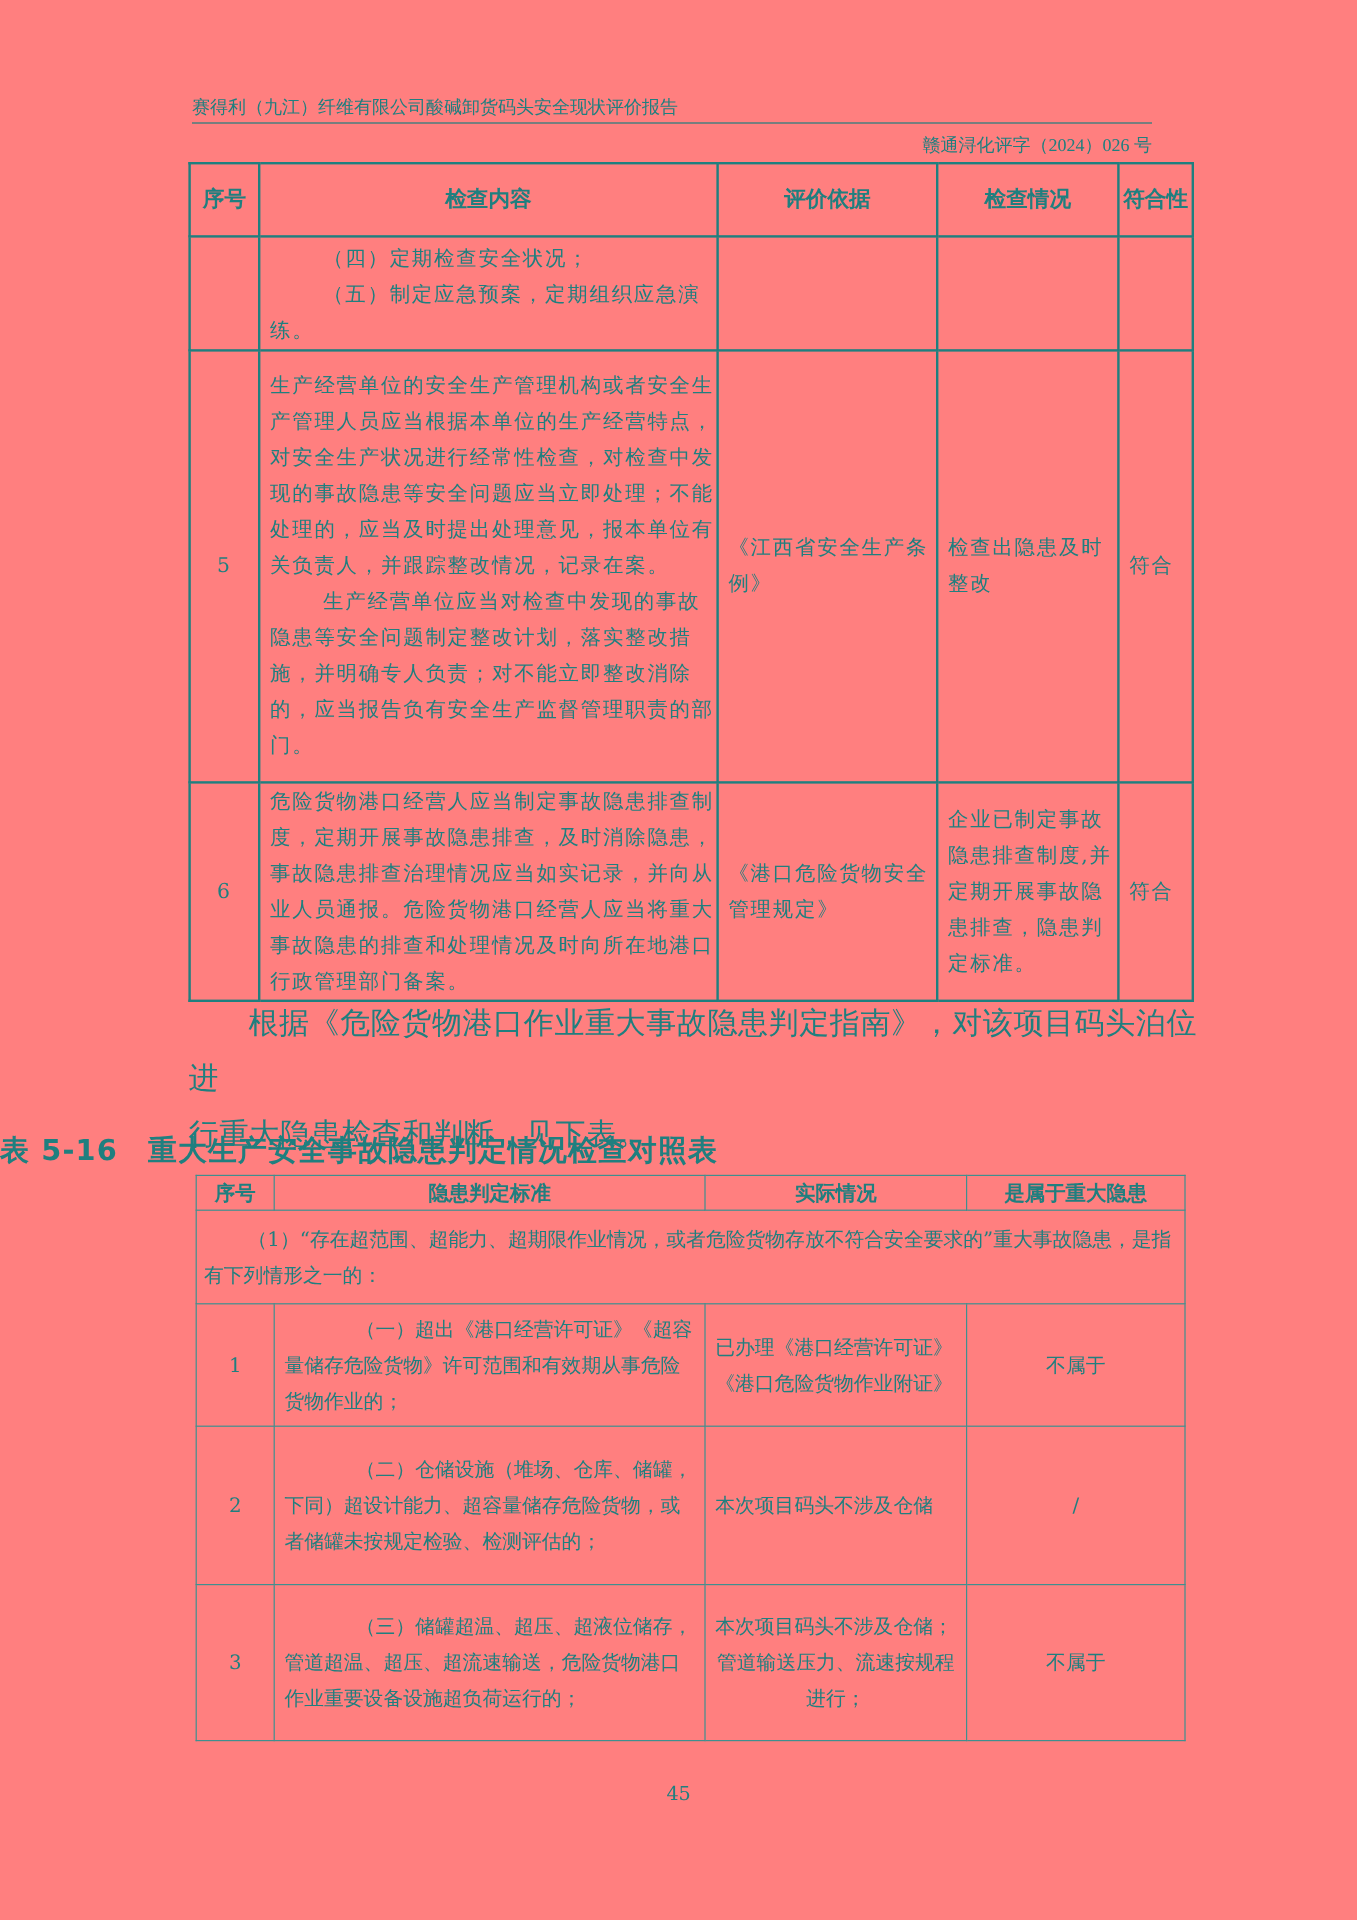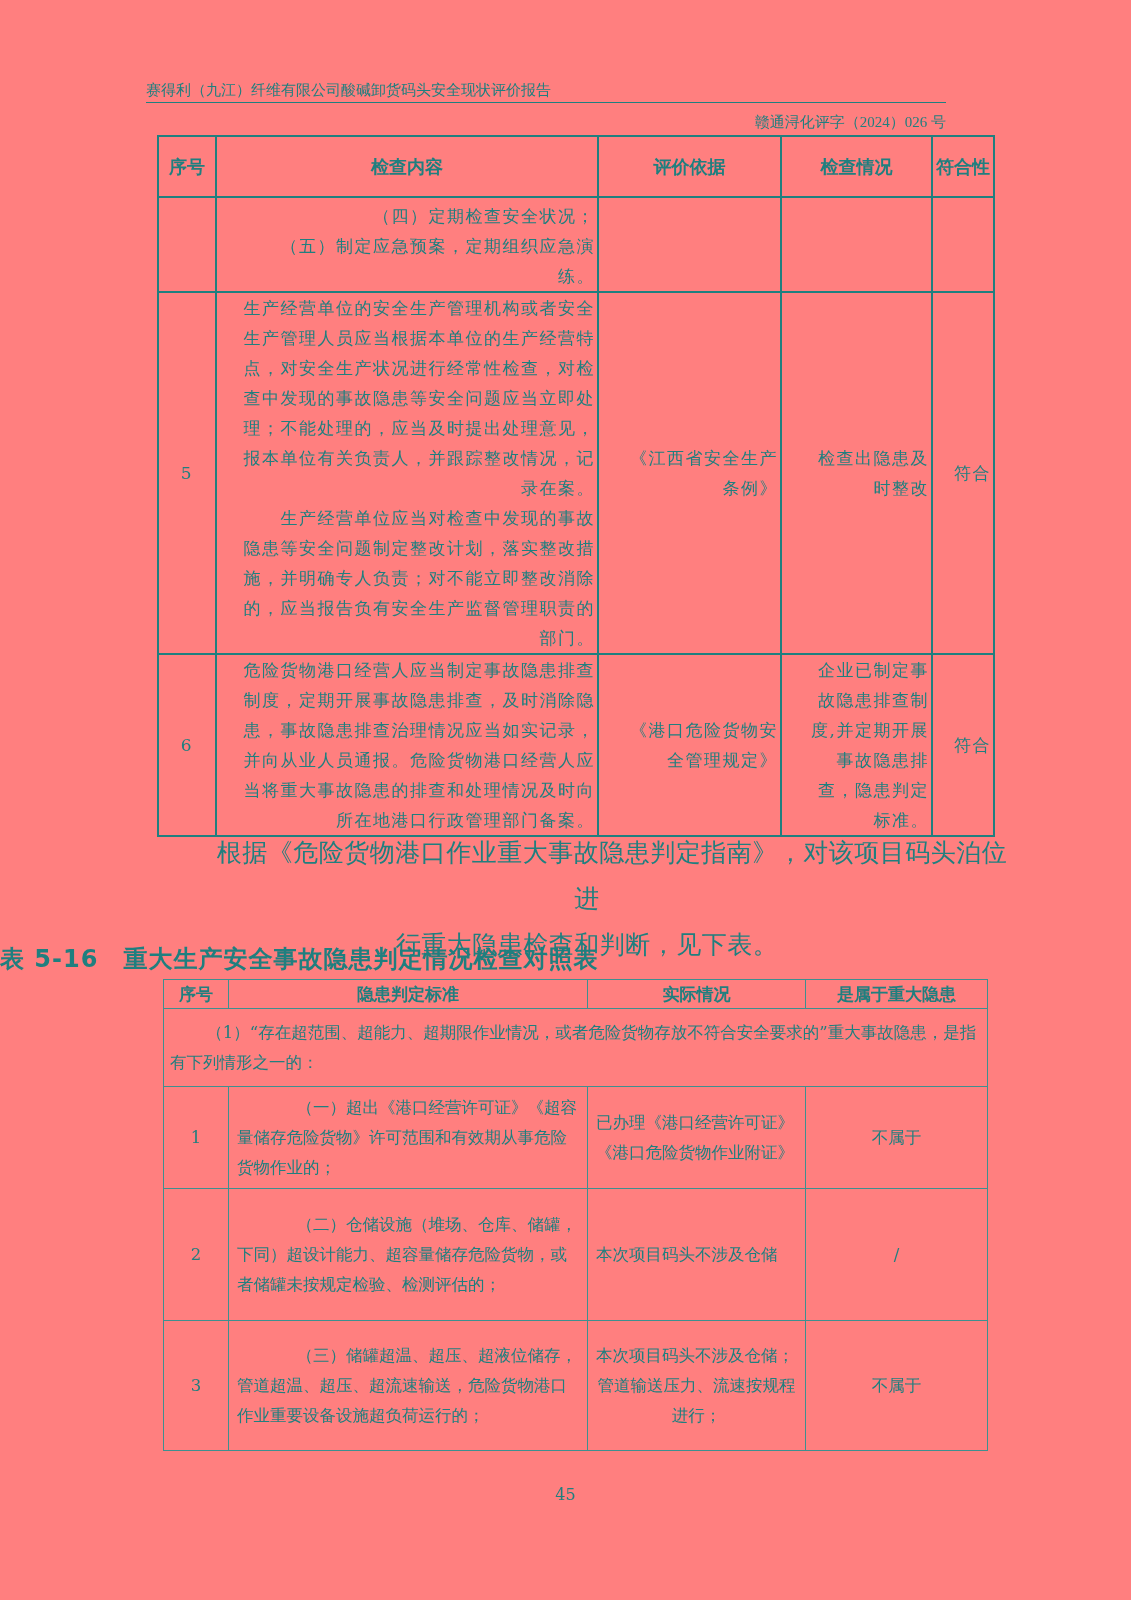--- a/index.html
+++ b/index.html
@@ -5,43 +5,43 @@
   html, body { margin: 0; padding: 0; }
   body {
     width: 1131px; height: 1600px;
     background: #ff7f7f;
     position: relative;
     overflow: hidden;
     font-family: "DejaVu Serif", "Liberation Serif", serif;
     color: #1f7f7f;
   }
   .header {
-    position: absolute; left: 146px; top: 78px; width: 800px; height: 24px;
+    position: absolute; left: 160px; top: 78px; width: 800px; height: 24px;
     border-bottom: 1.5px solid #1f7f7f;
     font-size: 15px; line-height: 24px; font-family: Liberation Serif, serif;
   }
   .header .left { position: absolute; left: 0; top: 0; }
   .header .right { position: absolute; right: 0; top: 0; margin-top: 32px; }
 
   table { border-collapse: collapse; position: absolute; table-layout: fixed; }
   td, th { padding: 0; vertical-align: middle; }
 
   
   .t1 { left: 157px; top: 135px; width: 836px; }
   .t1 td, .t1 th { border: 2.5px solid #1f7f7f; }
   .t1 th { font-family: "DejaVu Sans", "Liberation Sans", sans-serif; font-weight: bold; font-size: 18px; height: 59px; text-align: center; line-height: 27px; }
   .t1 td { font-size: 17px; line-height: 30px; letter-spacing: 1.5px; }
   .t1 .c { text-align: center; }
-  .t1 .txt { padding: 0 2px 0 18px; text-align: right; margin-top: 48px; }
+  .t1 .txt { padding: 0 2px 0 8px; text-align: left; margin-top: 48px; }
   .t1 .ind { text-indent: 2.6em; }
   .t1 td.top { vertical-align: top; padding-top: 3px; }
 
   .para {
     position: absolute; left: 157px; width: 860px;
-    font-size: 25px; line-height: 46px; letter-spacing: 0.5px; text-align: center;
+    font-size: 25px; line-height: 46px; letter-spacing: 0.5px;
   }
   .para .p1 { text-indent: 2em; }
   .caption {
     position: absolute; left: 0; width: 1131px; top: 943px; text-align: left;
     font-family: "DejaVu Sans", "Liberation Sans", sans-serif;
     font-size: 24px; font-weight: bold; letter-spacing: 1px;
   }
 
   
   .t2 { left: 163px; top: 979px; width: 824px; }

